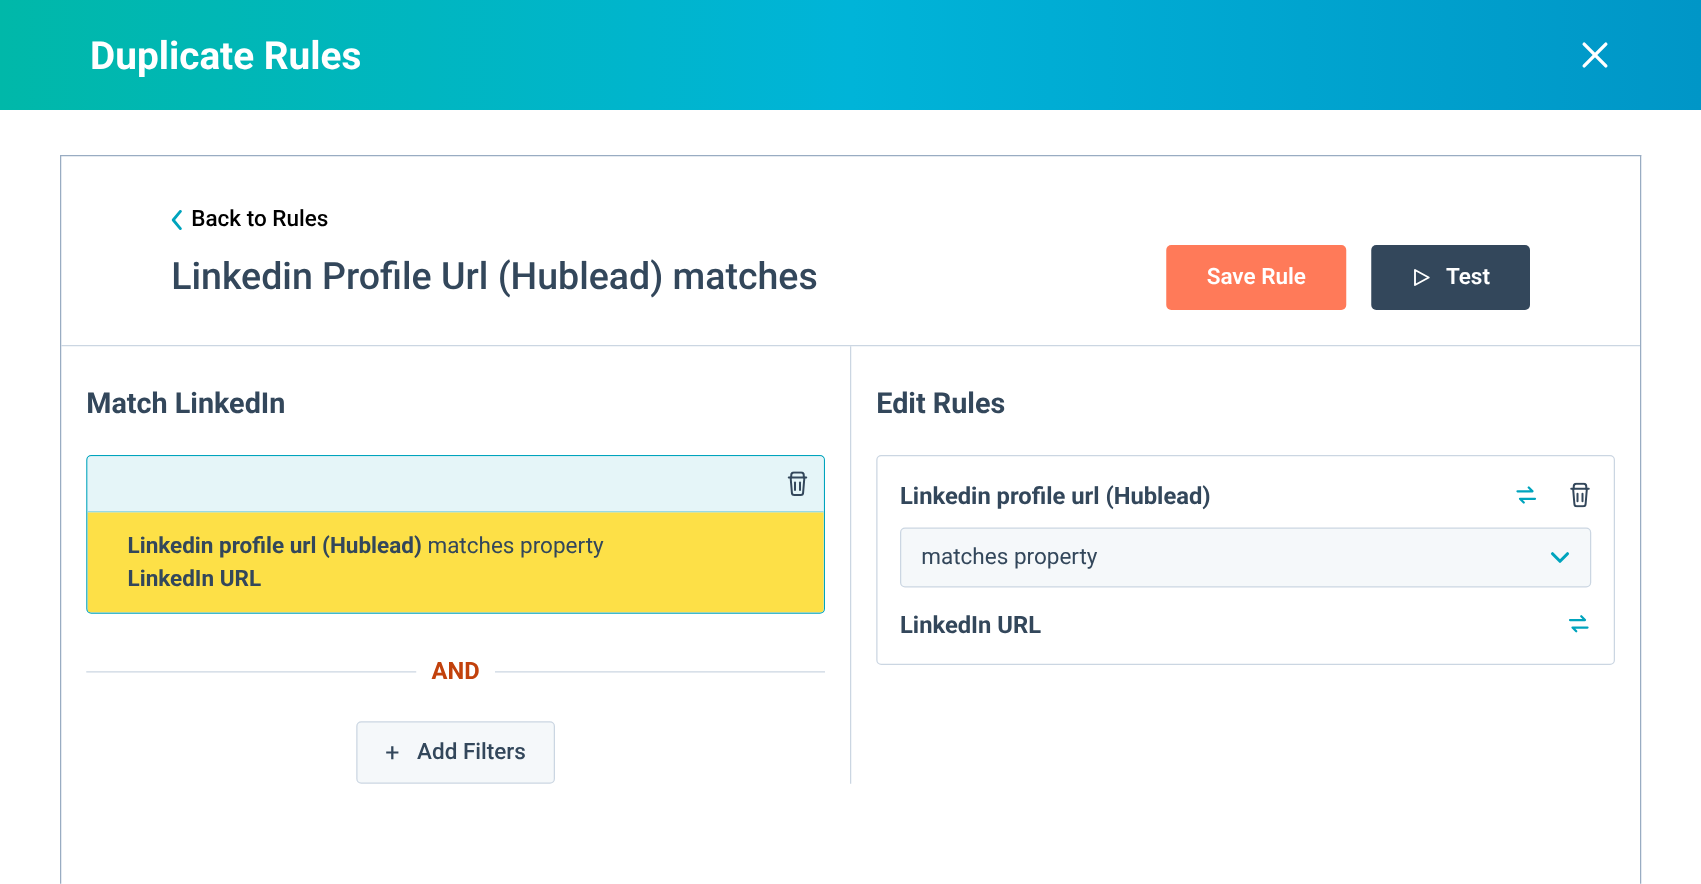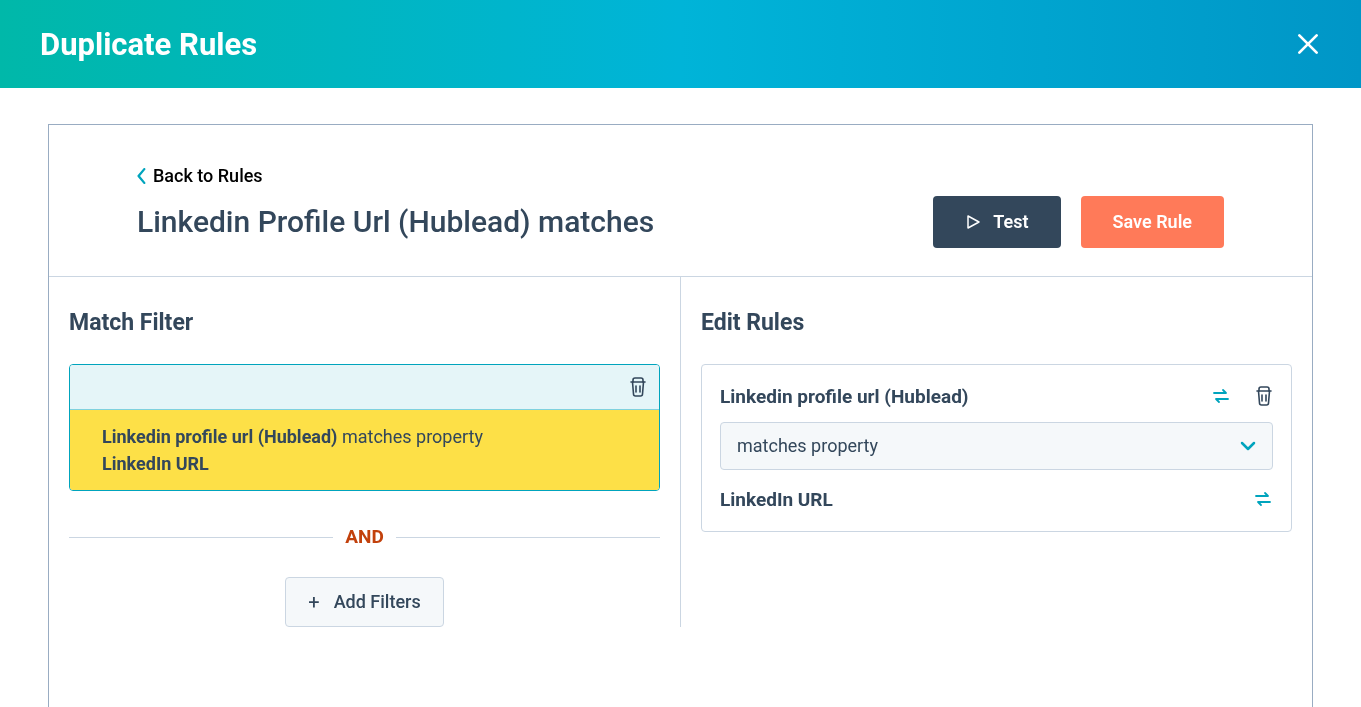--- a/index.html
+++ b/index.html
@@ -1,17 +1,17 @@
 <!DOCTYPE html>
 <html><head>
 <meta charset="utf-8">
 <style>
 *{box-sizing:border-box;margin:0;padding:0;font-family:-apple-system,BlinkMacSystemFont,"Segoe UI",Roboto,Helvetica,Arial,sans-serif}
 body{background:#fff;width:1361px;height:707px;overflow:hidden}
-.header{height:88px;background:linear-gradient(90deg,#00b8a9 0%,#00b4d8 50%,#0096c7 100%);display:flex;align-items:center;justify-content:space-between;padding:0 40px}
+.header{height:88px;background:linear-gradient(90deg,#00b8a9 0%,#00b4d8 50%,#0096c7 100%);display:flex;align-items:center;justify-content:space-between;padding:0 72px}
 .header-title{color:#fff;font-size:31px;font-weight:700}
 .close-btn{color:#fff;font-size:36px;font-weight:300;cursor:pointer;line-height:1}
 .main-container{margin:36px 48px 0 48px;border:1px solid #99acc2;border-bottom:none;min-height:600px}
 .top-section{padding:40px 88px 28px 88px;position:relative}
 .back-link{color:#000000;font-size:18px;font-weight:500;display:inline-flex;align-items:center;gap:6px;cursor:pointer}
 .back-chevron{font-size:18px}
 .title-row{display:flex;align-items:center;justify-content:space-between;margin-top:8px}
 .rule-title{font-size:30px;font-weight:500;color:#33475b;white-space:nowrap;overflow:hidden;max-width:520px}
 .btn-group{display:flex;gap:20px}
 .btn{height:52px;border:none;border-radius:4px;font-size:18px;font-weight:600;cursor:pointer;display:inline-flex;align-items:center;justify-content:center;padding:0 32px}
@@ -70,37 +70,37 @@
         <svg width="10" height="16" viewBox="0 0 8 14" fill="none" stroke="#00a4bd" stroke-width="2" stroke-linecap="round" stroke-linejoin="round">
             <polyline points="6,1 1,7 6,13"></polyline>
           </svg>
       </span>
       <span>Back to Rules</span>
     </div>
 
     <div class="title-row">
       <div class="rule-title">Linkedin Profile Url (Hublead) matches Link</div>
       <div class="btn-group">
+        <button class="btn btn-save">
+          <span>Save Rule</span>
+        </button>
         <button class="btn btn-test">
           <svg viewBox="0 0 16 16" fill="none" stroke="#fff" stroke-width="1.5" stroke-linejoin="round">
               <polygon points="3,2 14,8 3,14"></polygon>
             </svg>
           <span>Test</span>
-        </button>
-        <button class="btn btn-save">
-          <span>Save Rule</span>
         </button>
       </div>
     </div>
 
   </div>
 
   <div class="panels">
     <div class="panel panel-left">
-      <div class="panel-title">Match Filter</div>
+      <div class="panel-title">Match LinkedIn</div>
 
       <div class="filter-card">
         <div class="filter-card-top">
           <span class="trash-icon">
             <svg width="18" height="20" viewBox="0 0 18 20" fill="none" stroke="#33475b" stroke-width="1.6" stroke-linecap="round" stroke-linejoin="round">
                 <path d="M2 5h14"></path>
                 <path d="M4 5V3a2 2 0 0 1 2-2h6a2 2 0 0 1 2 2v2"></path>
                 <path d="M3.5 5l1 12a2 2 0 0 0 2 2h5a2 2 0 0 0 2-2l1-12"></path>
                 <line x1="7" y1="9" x2="7" y2="15"></line>
                 <line x1="11" y1="9" x2="11" y2="15"></line>

